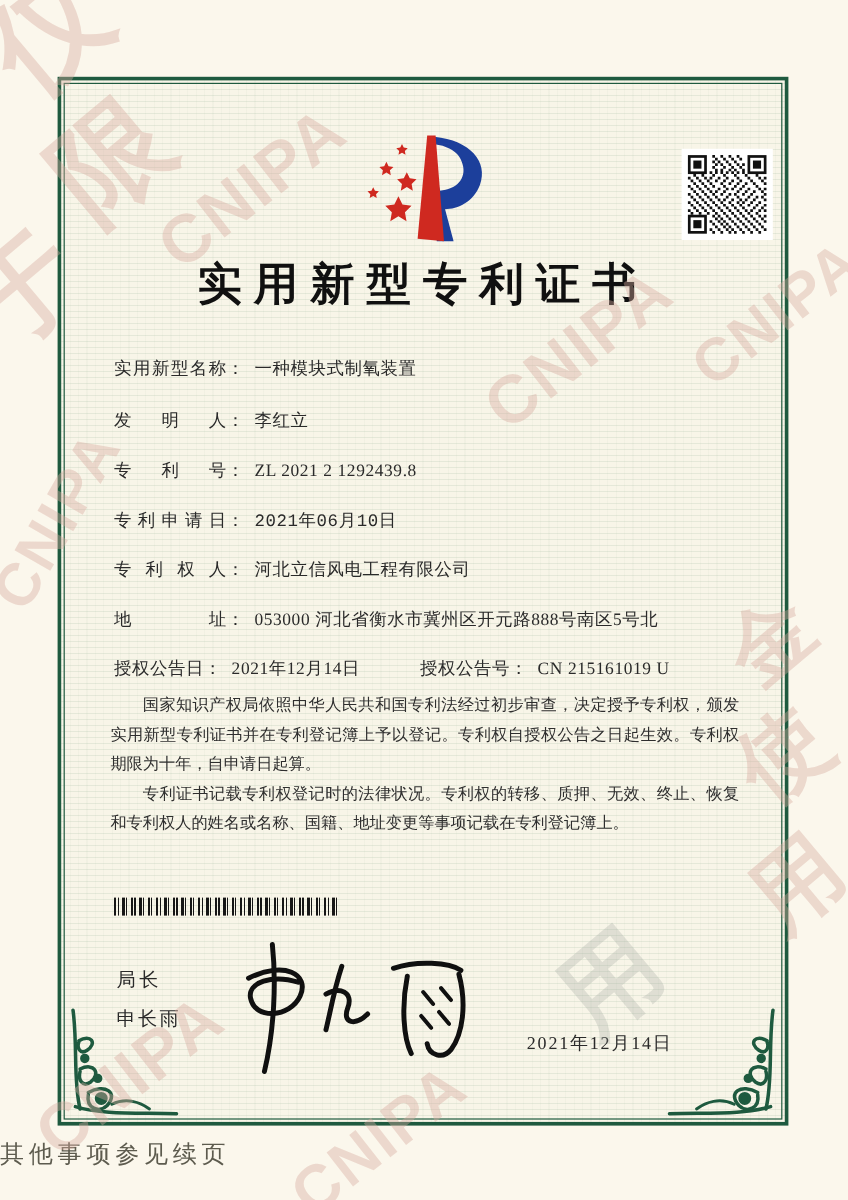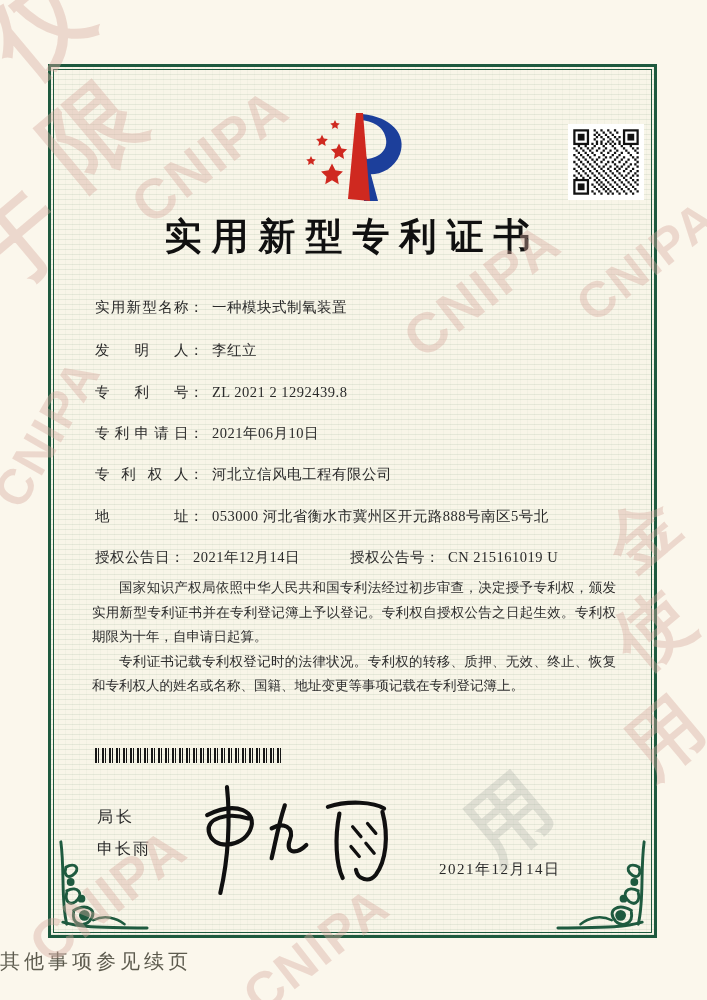--- a/index.html
+++ b/index.html
@@ -99,21 +99,21 @@
       <div class="fields">
         <div class="frow" style="top:0px;">
           <span class="flabel">实用新型名称</span><span class="fcolon">：</span><span>一种模块式制氧装置</span>
         </div>
         <div class="frow" style="top:43px;">
           <span class="flabel">发明人</span><span class="fcolon">：</span><span>李红立</span>
         </div>
         <div class="frow" style="top:85px;">
           <span class="flabel">专利号</span><span class="fcolon">：</span><span>ZL 2021 2 1292439.8</span>
         </div>
-        <div class="frow" style="top:126px;">
+        <div class="frow" style="top:126px;font-family:Liberation Mono, monospace;">
           <span class="flabel">专利申请日</span><span class="fcolon">：</span><span>2021年06月10日</span>
         </div>
         <div class="frow" style="top:167px;">
           <span class="flabel">专利权人</span><span class="fcolon">：</span><span>河北立信风电工程有限公司</span>
         </div>
         <div class="frow" style="top:209px;">
           <span class="flabel">地址</span><span class="fcolon">：</span><span>053000 河北省衡水市冀州区开元路888号南区5号北</span>
         </div>
         <div class="frow" style="top:250px;">
           <span>授权公告日</span><span class="fcolon">：</span><span>2021年12月14日</span><span class="grant-pair2">授权公告号</span><span class="fcolon">：</span><span>CN 215161019 U</span>

